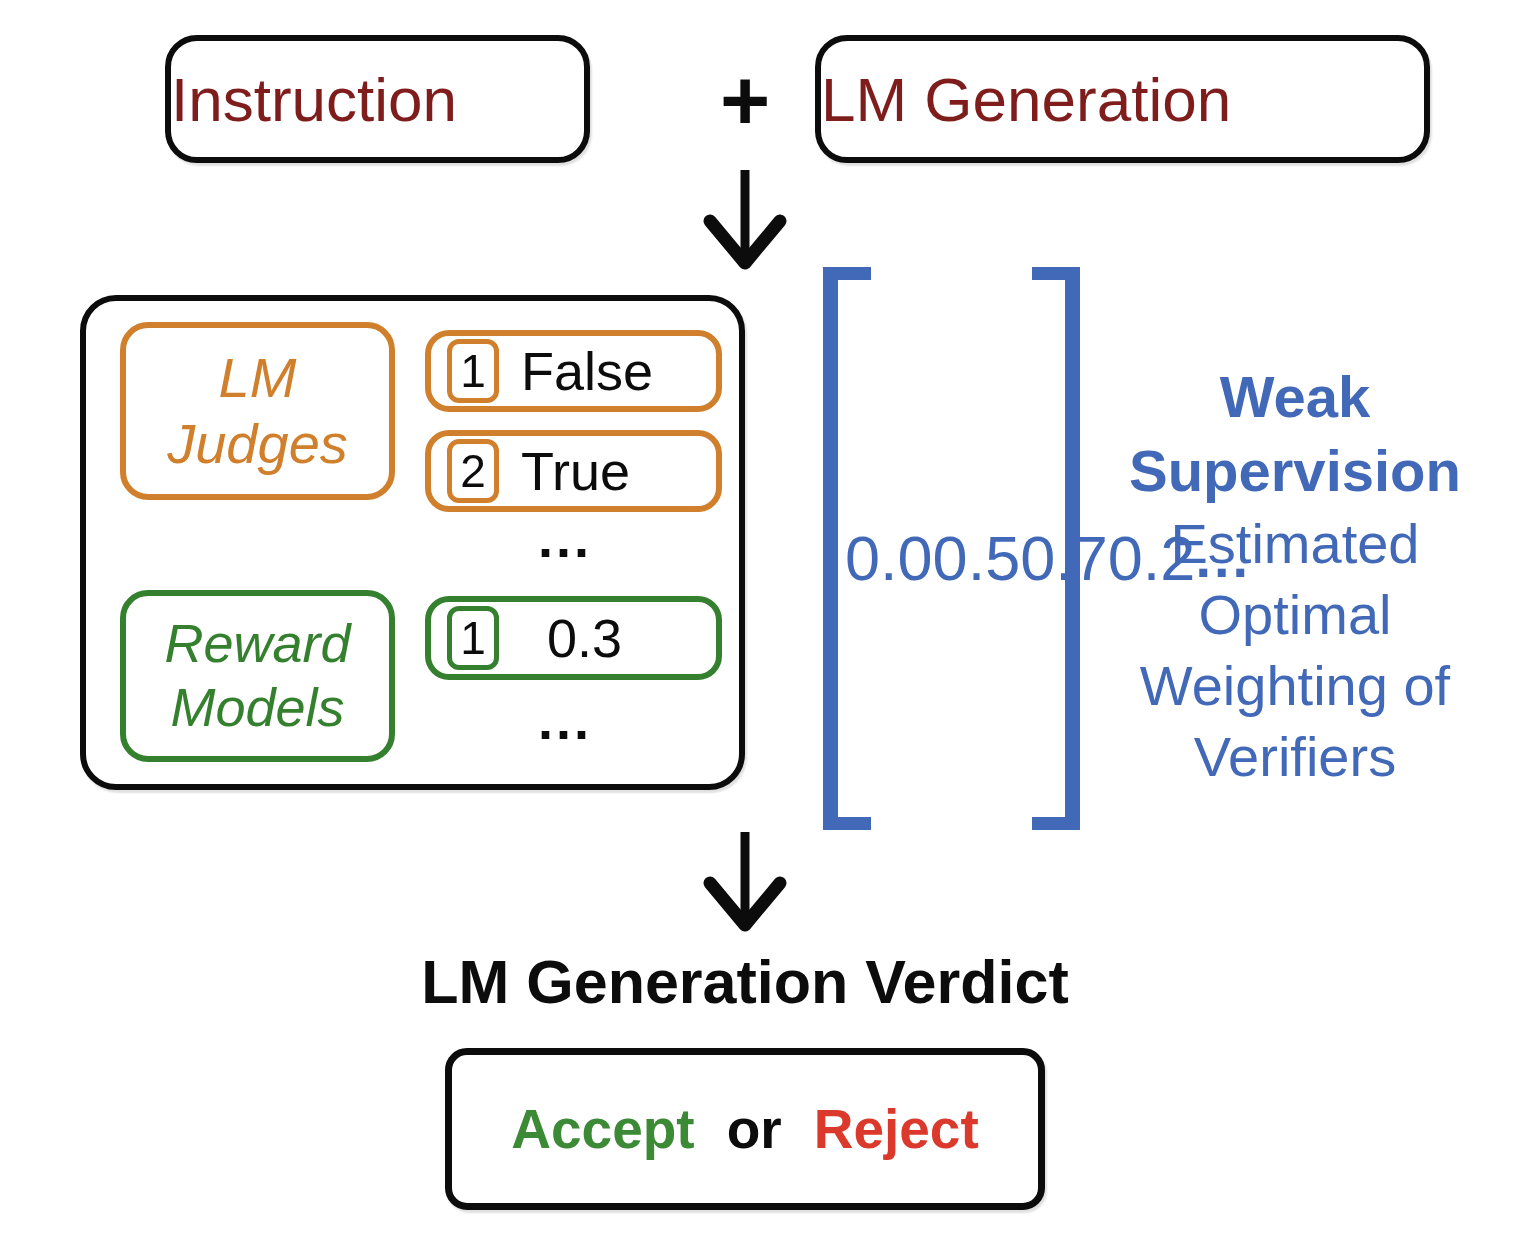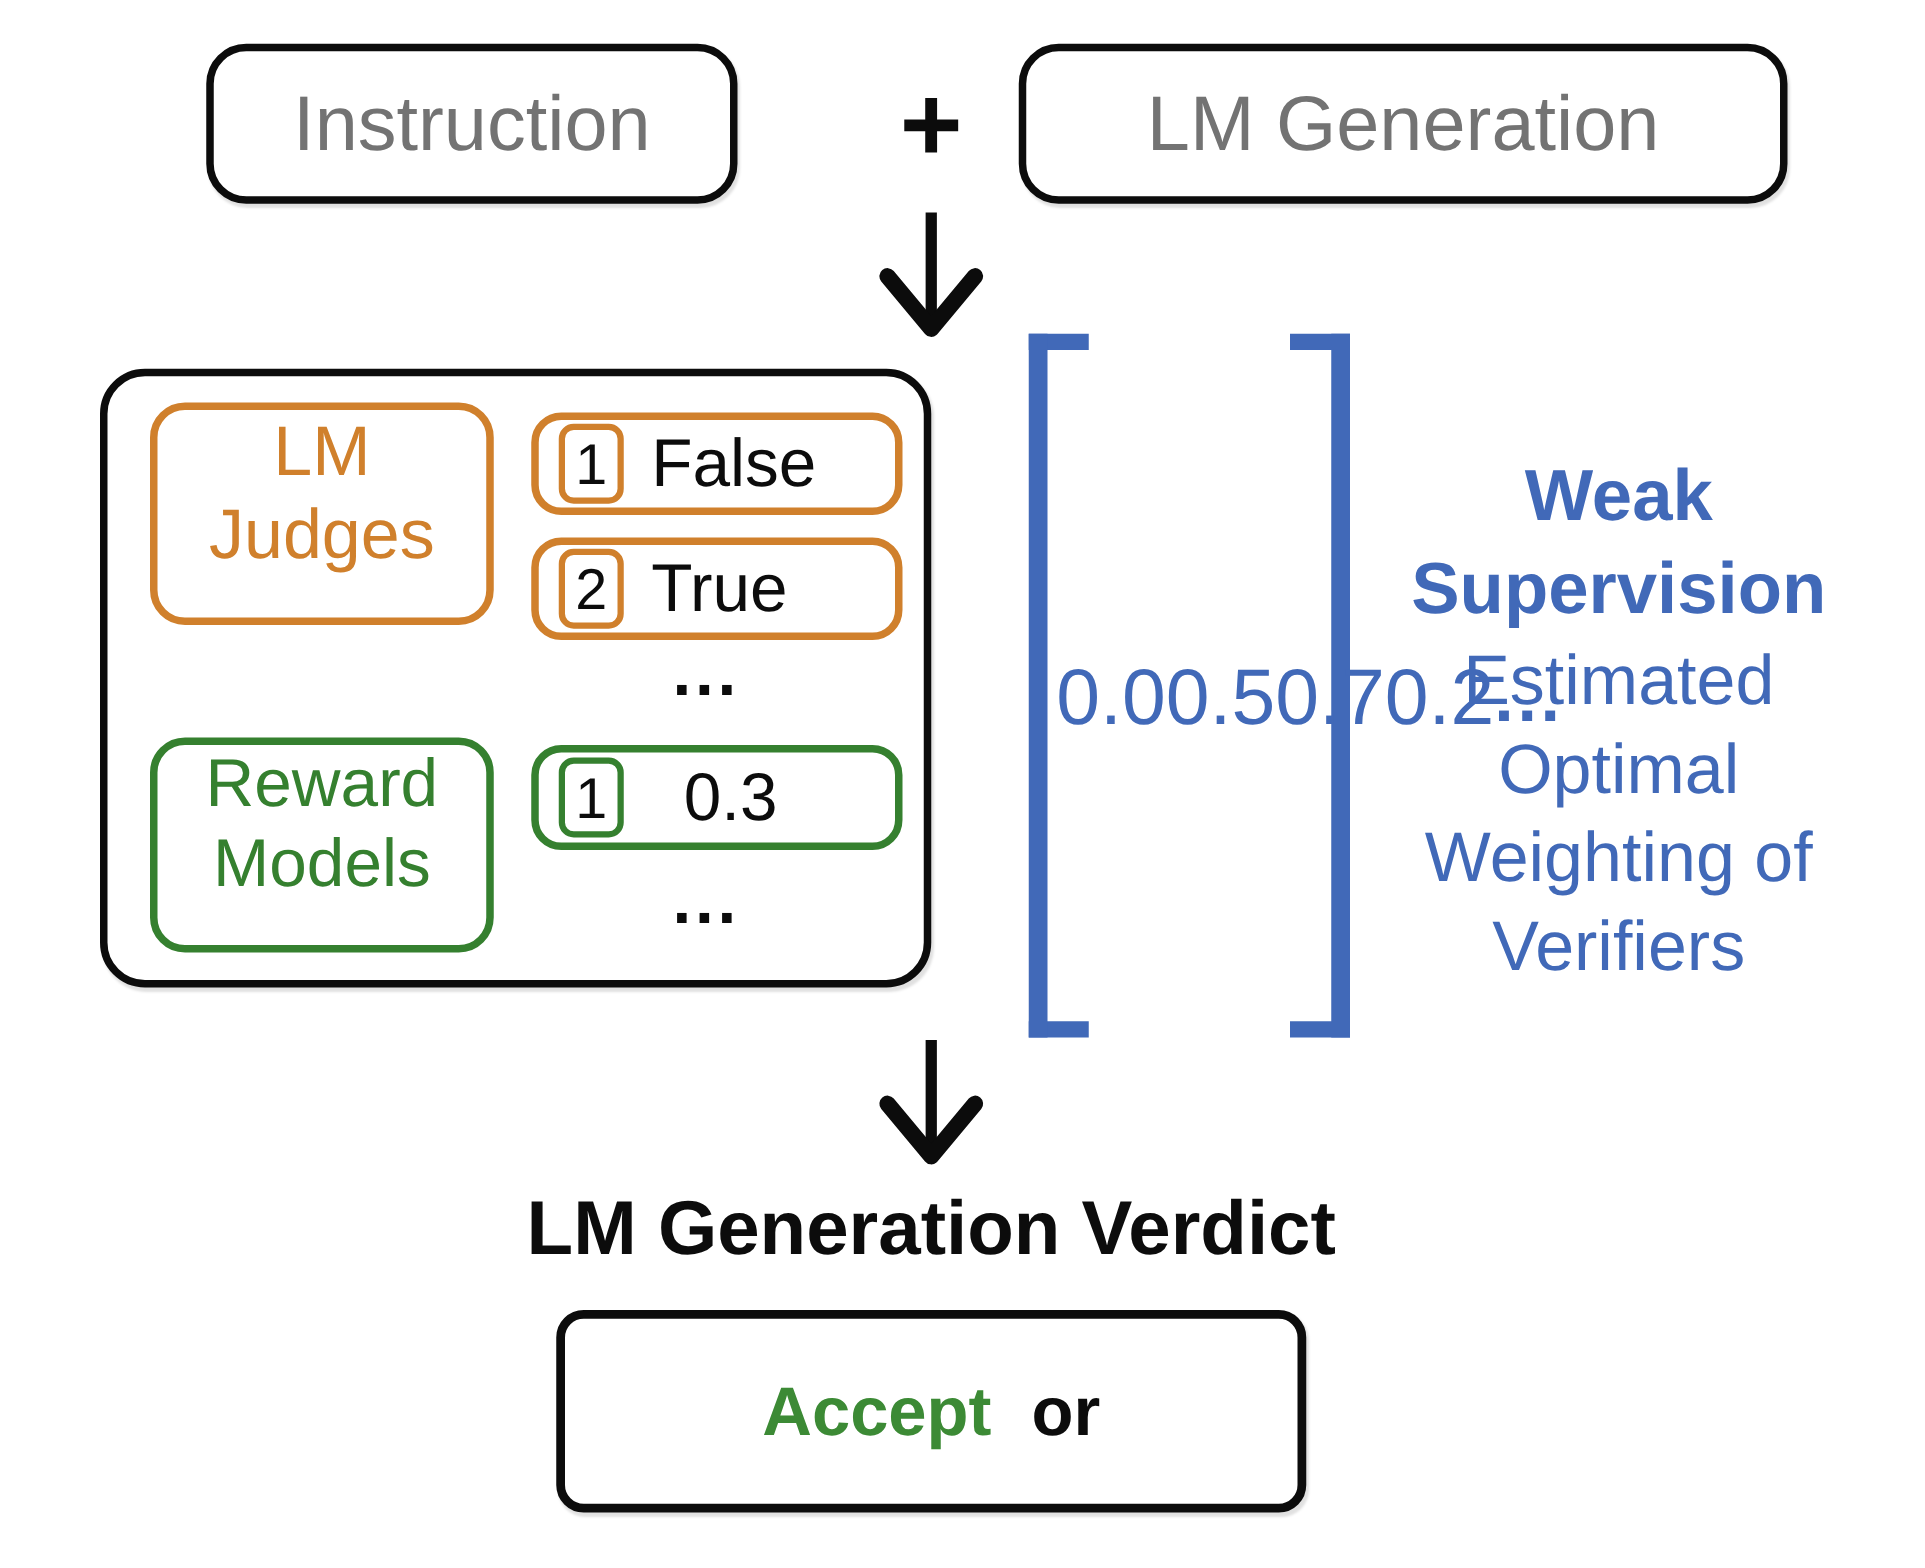--- a/index.html
+++ b/index.html
@@ -4,36 +4,36 @@
 <style>
   html,body{margin:0;padding:0;background:#ffffff;}
   .canvas{
     position:relative;width:1540px;height:1254px;background:#ffffff;overflow:hidden;
     font-family:"Liberation Sans",sans-serif;color:#0c0c0c;
   }
   .abs{position:absolute;box-sizing:border-box;}
   
   .pill{
     border:6px solid #0c0c0c;border-radius:32px;background:#fff;
-    display:flex;align-items:center;justify-content:center;
-    font-size:62px;color:#737373;box-shadow:2px 3px 2px rgba(0,0,0,0.12);
+    display:flex;align-items:center;
+    font-size:62px;color:#7f1d1d;box-shadow:2px 3px 2px rgba(0,0,0,0.12);
   }
   .plus{
     display:flex;align-items:center;justify-content:center;
     font-size:86px;font-weight:800;color:#0c0c0c;line-height:1;
   }
   
   .panel{
     border:6px solid #0c0c0c;border-radius:36px;background:#fff;
     box-shadow:2px 3px 2px rgba(0,0,0,0.12);
   }
   .subbox{
     position:absolute;box-sizing:border-box;border-radius:28px;background:#fff;
-    display:flex;align-items:flex-start;justify-content:center;text-align:center;
-    line-height:1.18;font-size:56px;
+    display:flex;align-items:center;justify-content:center;text-align:center;
+    line-height:1.18;font-size:56px;font-style:italic;
   }
   .subbox.orange{border:6px solid #d0802c;color:#d0802c;}
   .subbox.green{border:6px solid #35802f;color:#35802f;font-size:54px;}
   .vrow{
     position:absolute;box-sizing:border-box;border-radius:24px;background:#fff;
     display:flex;align-items:center;padding-left:16px;gap:22px;font-size:54px;color:#0c0c0c;
   }
   .vrow.orange{border:6px solid #d0802c;}
   .vrow.green{border:6px solid #35802f;gap:48px;}
   .chip{
@@ -147,15 +147,16 @@
   <svg class="abs arrow-svg" style="left:695px;top:828px;" width="100" height="106" viewBox="0 0 100 106">
     <line x1="50" y1="4" x2="50" y2="88" stroke="#0c0c0c" stroke-width="9"></line>
     <path d="M 15 55 L 50 97 L 85 55" fill="none" stroke="#0c0c0c" stroke-width="13" stroke-linecap="round" stroke-linejoin="round"></path>
   </svg>
 
   <div class="verdict-heading abs" style="left:55px;top:936px;width:1380px;margin-top:16px;">LM Generation Verdict</div>
 
   <div class="verdict-box abs" style="left:445px;top:1048px;width:600px;height:162px;">
     <span class="accept">Accept</span>
     <span class="or">or</span>
+    <span class="reject">Reject</span>
   </div>
 
 </div>
 
 </body></html>

